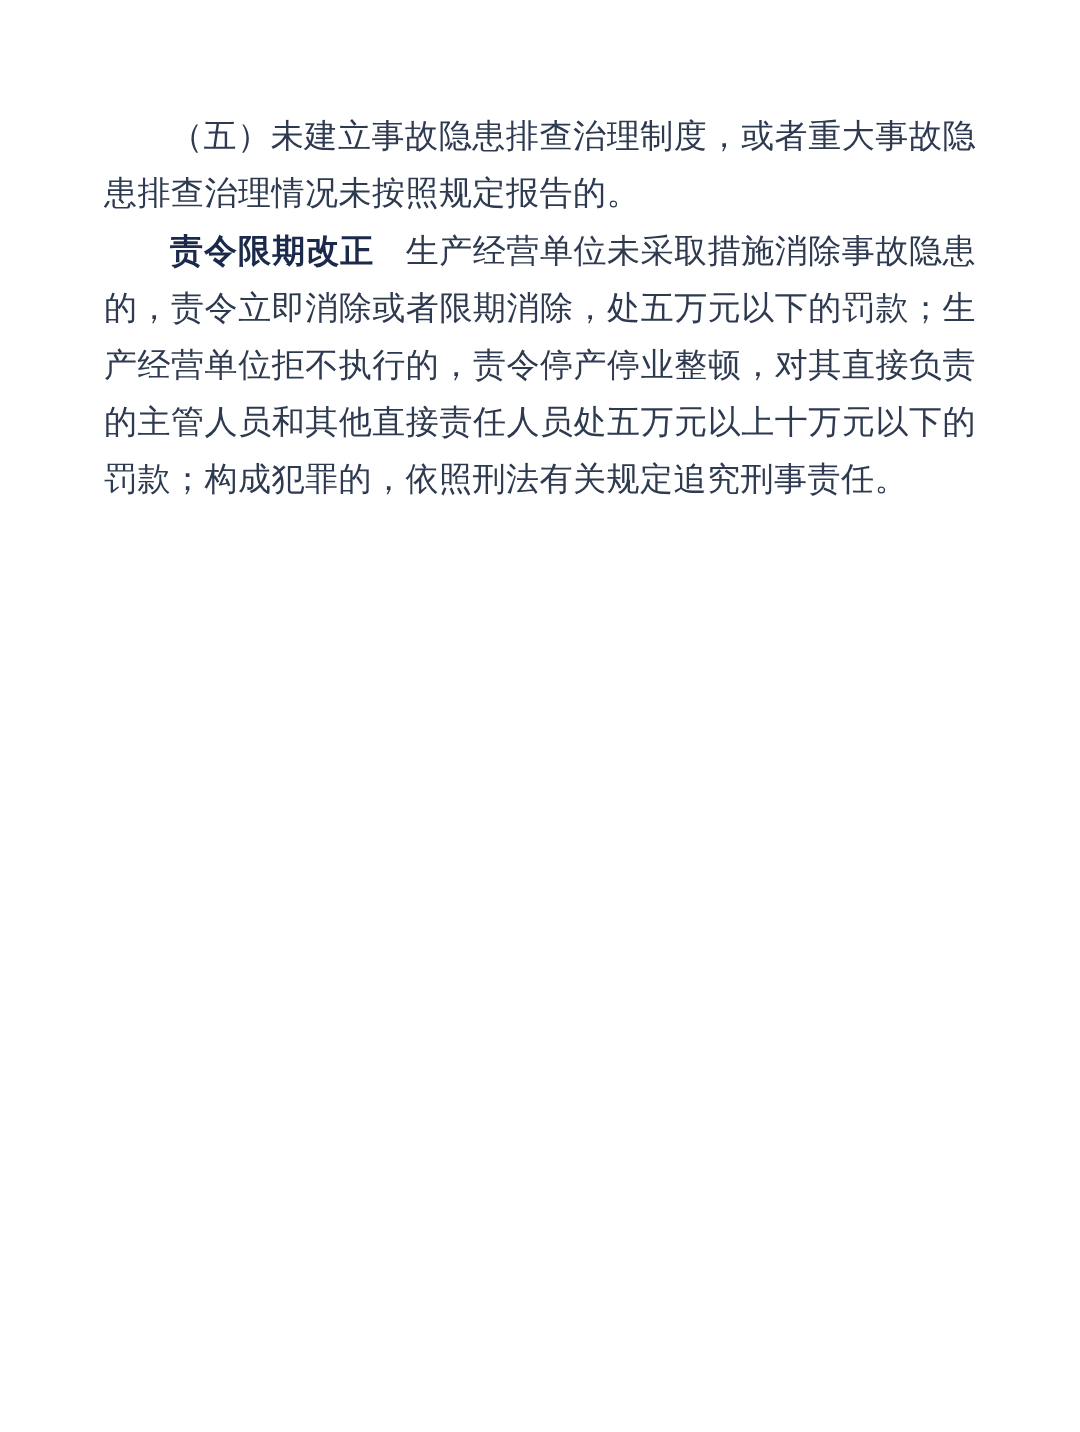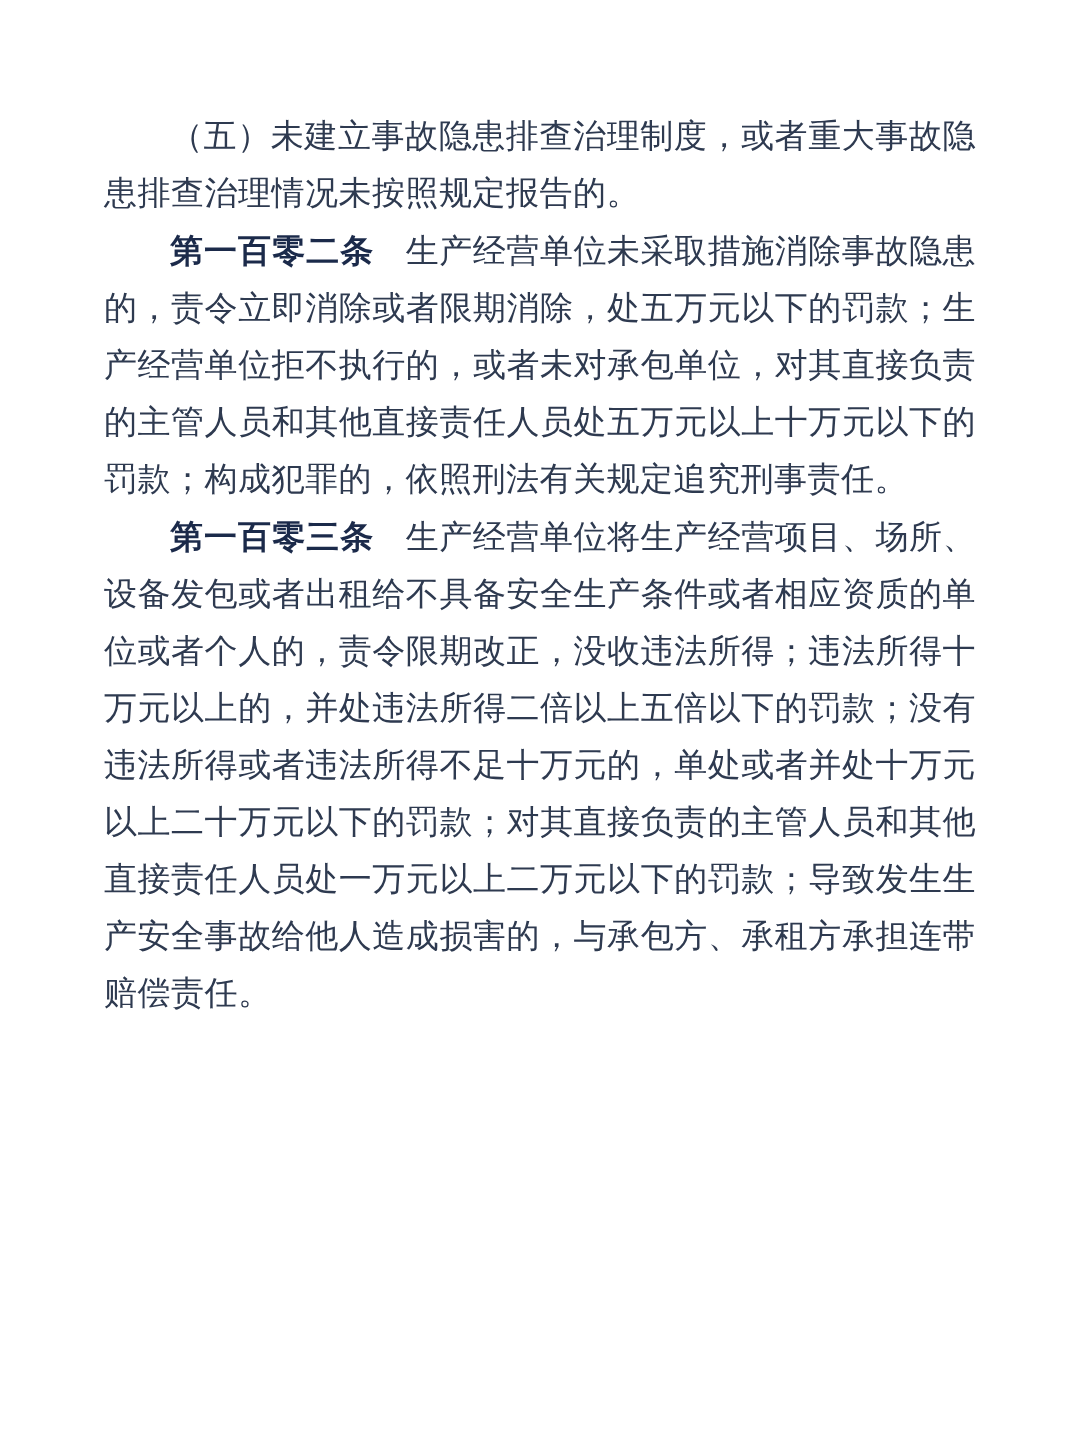--- a/index.html
+++ b/index.html
@@ -39,19 +39,18 @@
   }
 </style>
 </head>
 <body>
 
 <div class="page">
   <div class="text-block">
 
     <p class="para"><span>（五）未建立事故隐患排查治理制度，或者重大事故隐患排查治理情况未按照规定报告的。</span></p>
 
-    <p class="para"><span class="article-heading">第一百零二条</span><span>生产经营单位未采取措施消除事故隐患的，责令立即消除或者限期消除，处五万元以下的罚款；生产经营单位拒不执行的，或者未对承包单位，对其直接负责的主管人员和其他直接责任人员处五万元以上十万元以下的罚款；构成犯罪的，依照刑法有关规定追究刑事责任。</span></p>
+    <p class="para"><span class="article-heading">责令限期改正</span><span>生产经营单位未采取措施消除事故隐患的，责令立即消除或者限期消除，处五万元以下的罚款；生产经营单位拒不执行的，责令停产停业整顿，对其直接负责的主管人员和其他直接责任人员处五万元以上十万元以下的罚款；构成犯罪的，依照刑法有关规定追究刑事责任。</span></p>
 
-    <p class="para"><span class="article-heading">第一百零三条</span><span>生产经营单位将生产经营项目、场所、设备发包或者出租给不具备安全生产条件或者相应资质的单位或者个人的，责令限期改正，没收违法所得；违法所得十万元以上的，并处违法所得二倍以上五倍以下的罚款；没有违法所得或者违法所得不足十万元的，单处或者并处十万元以上二十万元以下的罚款；对其直接负责的主管人员和其他直接责任人员处一万元以上二万元以下的罚款；导致发生生产安全事故给他人造成损害的，与承包方、承租方承担连带赔偿责任。</span></p>
 
 
   </div>
 </div>
 
 </body></html>

